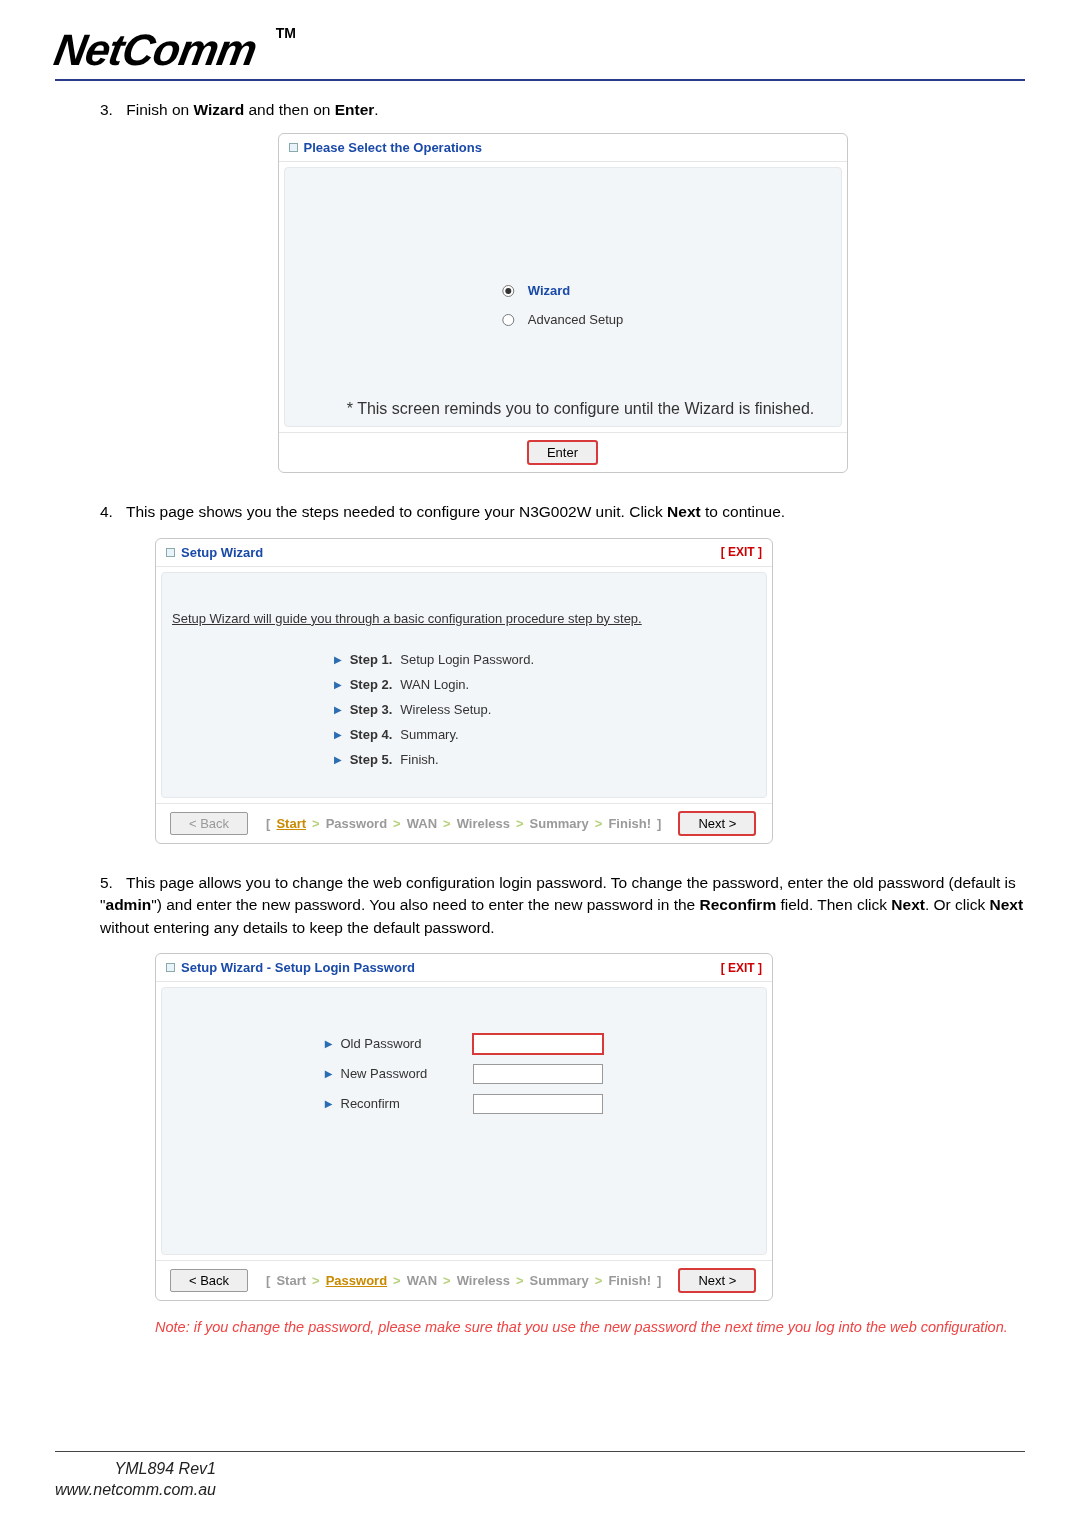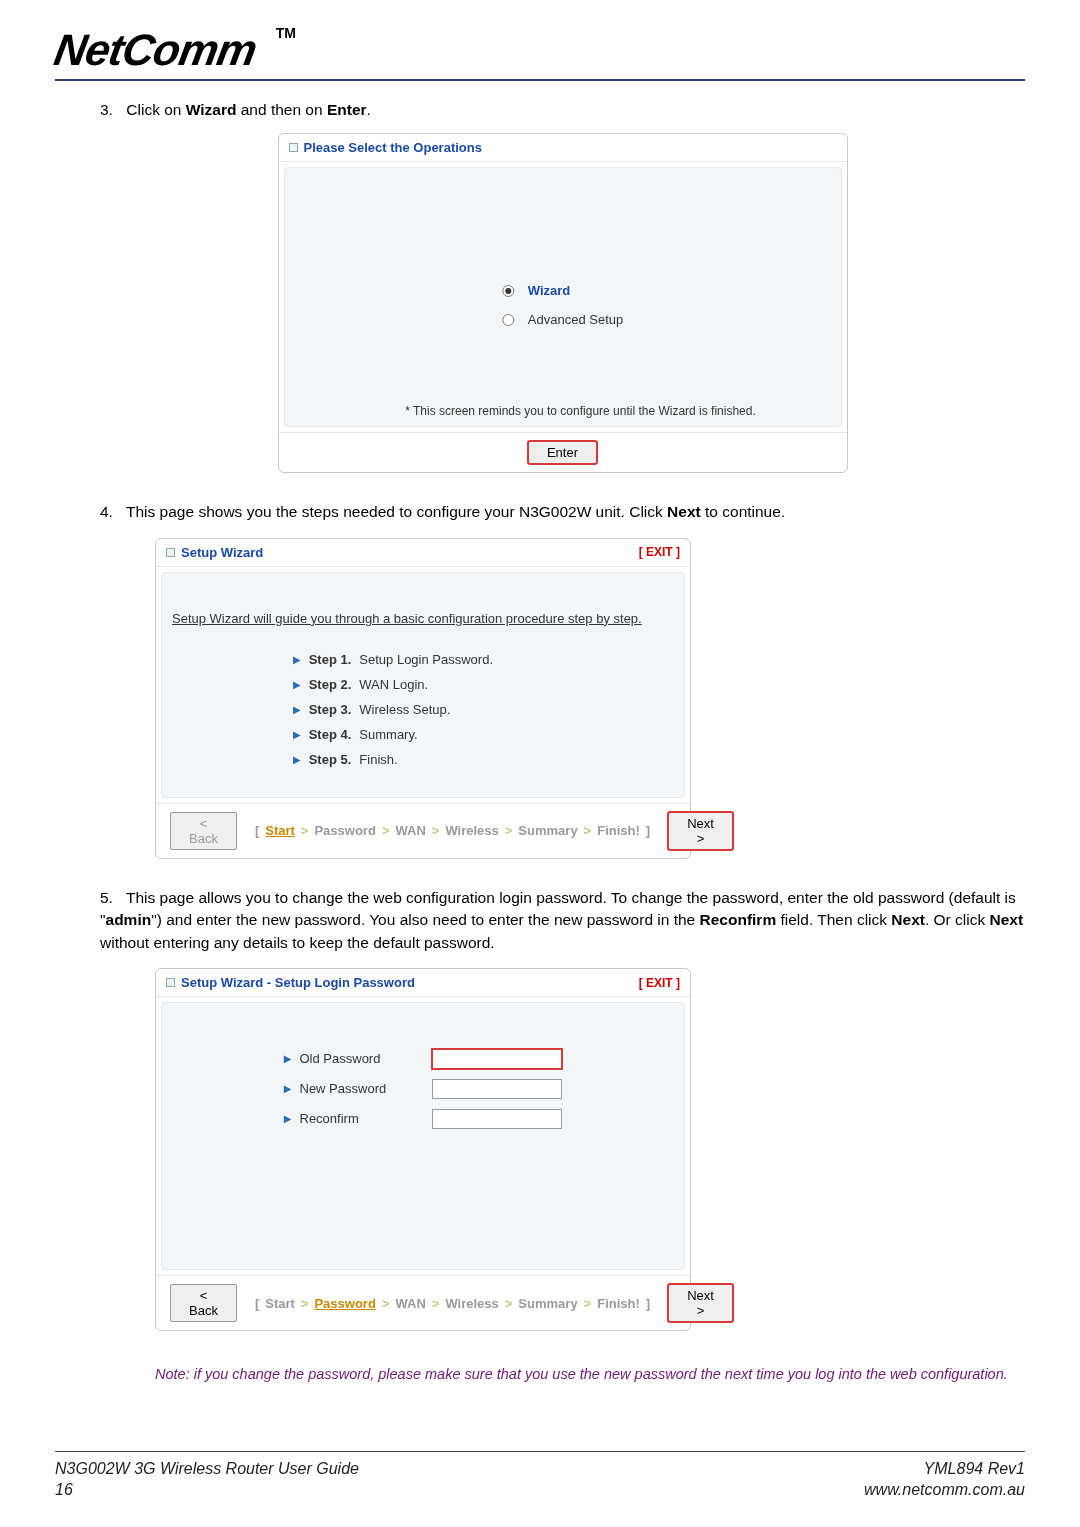--- a/index.html
+++ b/index.html
@@ -35,21 +35,21 @@
   .instr { margin-left: 0; line-height: 1.45; }
   .bold { font-weight: bold; }
 
   .panel {
     border: 1px solid #c8c8c8;
     border-radius: 6px;
     background: #fff;
     margin: 14px auto 0 auto;
   }
   .panel1 { width: 570px; margin-top: 12px; }
-  .panel2, .panel3 { width: 536px; margin-left: 55px; }
+  .panel2, .panel3 { width: 618px; margin-left: 55px; }
 
   .panel-head {
     display: flex;
     align-items: center;
     justify-content: space-between;
     padding: 6px 10px;
     border-bottom: 1px solid #e6e6e6;
     font-size: 13px;
     font-weight: bold;
   }
@@ -74,21 +74,21 @@
     top: 115px;
     left: 50%;
     transform: translateX(-50%);
     text-align: left;
   }
   .opt-row { display: flex; align-items: center; gap: 14px; margin-bottom: 14px; white-space: nowrap; }
   .radio { width: 12px; height: 12px; border: 1px solid #7a7a7a; border-radius: 50%; display: inline-flex; align-items: center; justify-content: center; background: #fff; }
   .radio.sel::after { content: ""; width: 6px; height: 6px; background: #333; border-radius: 50%; display: block; }
   .opt-label { font-size: 13px; }
   .opt-label.boldblue { font-weight: bold; color: #1a4aa8; }
-  .reminder { position: absolute; bottom: 8px; left: 0; right: 0; text-align: center; font-size: 12px; padding-left: 36px; }
+  .reminder { position: absolute; bottom: 8px; left: 0; right: 0; text-align: center; font-size: 16px; padding-left: 36px; }
   .panel-foot {
     border-top: 1px solid #e6e6e6;
     padding: 8px 0;
     display: flex;
     justify-content: center;
     align-items: center;
     gap: 18px;
     font-size: 13px;
   }
   .btn {
@@ -114,21 +114,21 @@
   .panel-foot.space { justify-content: flex-start; padding-left: 14px; padding-right: 14px; }
 
   .pwd-area { display: flex; gap: 46px; justify-content: center; margin: 28px 0 120px 0; }
   .pwd-labels { text-align: left; }
   .pwd-labels .row { display: flex; align-items: center; gap: 8px; font-size: 13px; margin-bottom: 12px; height: 18px; }
   .pwd-inputs .inp {
     width: 130px; height: 20px; border: 1px solid #9a9a9a; background: #fff; margin-bottom: 10px; display: block;
   }
   .pwd-inputs .inp.hl { outline: 2px solid #d83a3a; outline-offset: -1px; }
 
-  .note { font-style: italic; color: #701a75; font-size: 14.5px; margin: 33px 0 0 55px; line-height: 1.4; }
+  .note { font-style: italic; color: #ef4444; font-size: 14.5px; margin: 16px 0 0 55px; line-height: 1.4; }
 
   .page-foot {
     position: absolute;
     left: 55px; right: 55px; bottom: 26px;
     border-top: 1px solid #444;
     padding-top: 6px;
     display: flex;
     justify-content: space-between;
     font-style: italic;
     font-size: 16px;
@@ -143,21 +143,21 @@
 <div class="logo-row">
   <span class="logo">NetComm</span>
   <span class="tm">TM</span>
 </div>
 
 <ol class="main">
 
   <li>
     <div class="instr">
       <span class="num">3.</span>
-      <span>Click on </span><span class="bold">Wizard</span><span> and then on </span><span class="bold">Enter</span><span>.</span>
+      <span>Finish on </span><span class="bold">Wizard</span><span> and then on </span><span class="bold">Enter</span><span>.</span>
     </div>
 
     <div class="panel panel1">
       <div class="panel-head">
         <div class="left">
           <span class="bullet-sq"></span>
           <span>Please Select the Operations</span>
         </div>
       </div>
       <div class="panel-body">
@@ -301,21 +301,17 @@
         </div>
         <button class="btn hl">Next &gt;</button>
       </div>
     </div>
 
     <div class="note">Note: if you change the password, please make sure that you use the new password the next time you log into the web configuration.</div>
   </li>
 </ol>
 
 <div class="page-foot">
-  <div class="left-col">
-    <span>N3G002W 3G Wireless Router User Guide</span>
-    <span>16</span>
-  </div>
   <div class="right-col">
     <span>YML894 Rev1</span>
     <span>www.netcomm.com.au</span>
   </div>
 </div>
 
 </body></html>

